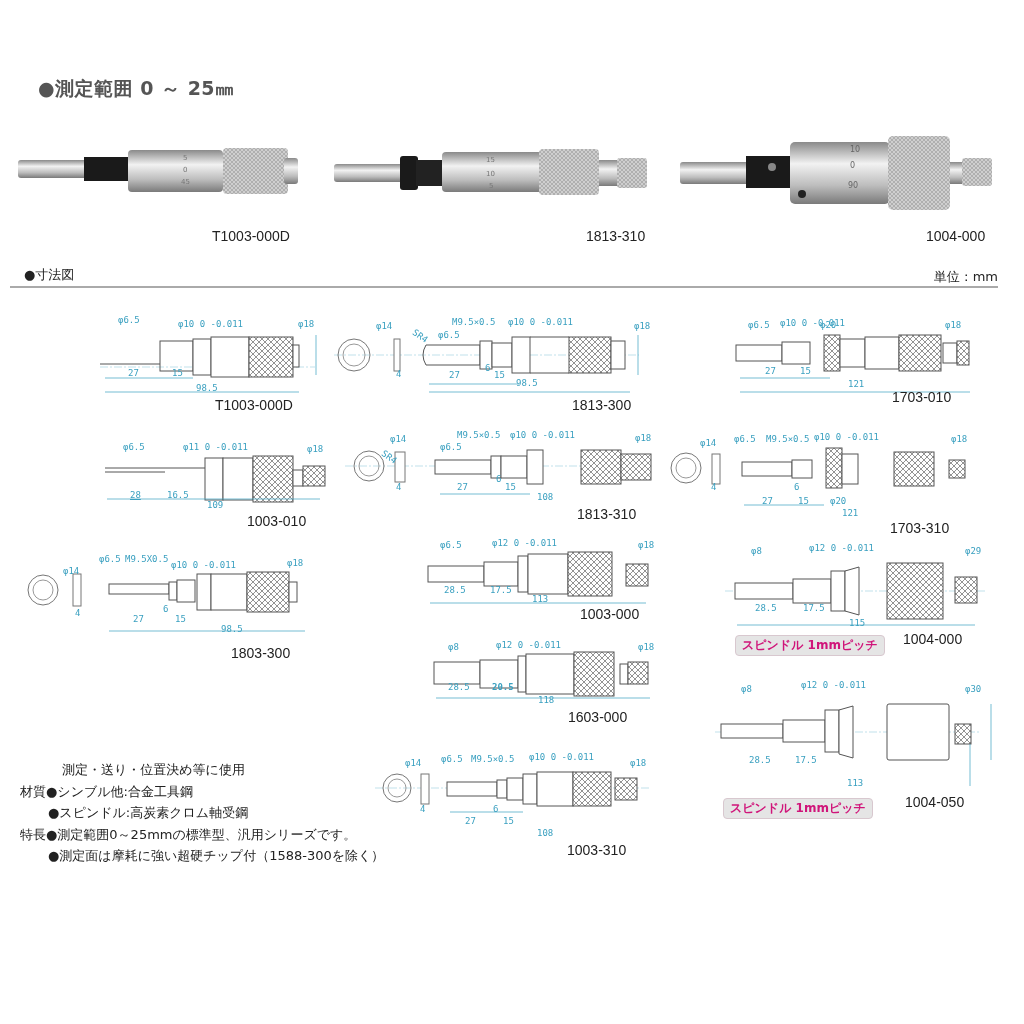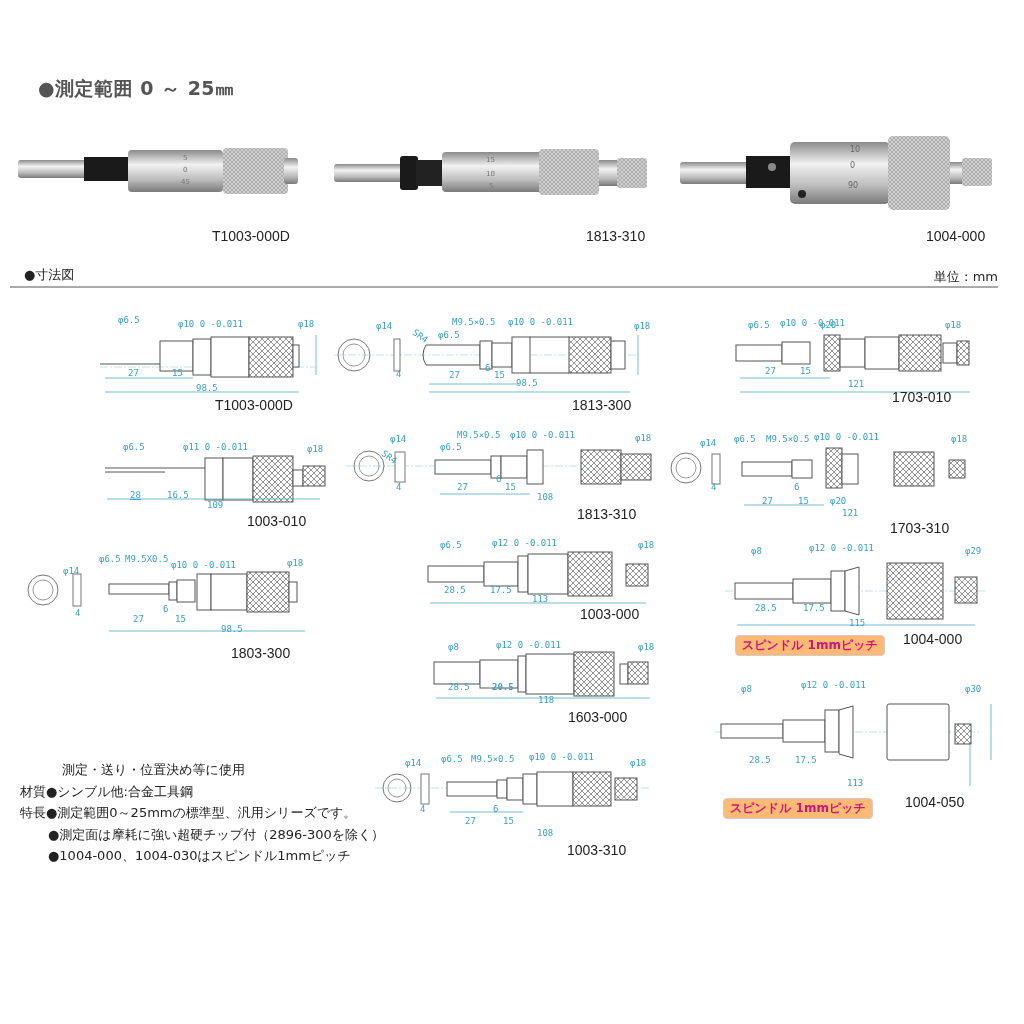--- a/index.html
+++ b/index.html
@@ -6,21 +6,21 @@
   html, body { width: 1024px; height: 1024px; background: #ffffff; overflow: hidden; }
   body { position: relative; font-family: "DejaVu Sans", sans-serif; color: #222; }
   .abs { position: absolute; }
   .title { left: 38px; top: 76px; font-size: 19px; font-weight: bold; color: #555; letter-spacing: 0.5px; }
   .photo-label { font-size: 14px; color: #222; font-family: "Liberation Sans", sans-serif; }
   .sec-head { left: 12px; top: 266px; font-size: 13px; color: #222; margin-left: 12px; }
   .unit { right: 26px; top: 268px; font-size: 13px; color: #222; }
   .rule { left: 10px; top: 286px; width: 988px; height: 2px; background: #aaa; }
   .model { font-size: 14px; color: #222; font-family: "Liberation Sans", sans-serif; }
   .dim { font-size: 9px; color: #3aa0c0; font-family: "DejaVu Sans Mono", monospace; white-space: nowrap; }
-  .badge { border: 1px solid #d8c8cf; border-radius: 4px; color: #d0157a; font-size: 12px; font-weight: bold; padding: 1px 6px; background: #fdba74; white-space: nowrap; }
+  .badge { border: 1px solid #d8c8cf; border-radius: 4px; color: #d0157a; font-size: 12px; font-weight: bold; padding: 1px 6px; background: #e5e5e5; white-space: nowrap; }
   .notes { left: 20px; top: 759px; font-size: 13px; line-height: 21.5px; color: #222; }
   .notes .row { white-space: nowrap; }
   .drawing { position: absolute; }
   svg { overflow: visible; }
 </style>
 </head>
 <body>
 
 <div class="abs title">●測定範囲 0 ～ 25㎜</div>
 
@@ -382,16 +382,16 @@
   <span class="abs dim" style="left:90px;top:64px;">27</span>
   <span class="abs dim" style="left:118px;top:52px;">6</span>
   <span class="abs dim" style="left:128px;top:64px;">15</span>
   <span class="abs dim" style="left:162px;top:76px;">108</span>
   <span class="abs model" style="left:192px;top:90px;">1003-310</span>
 </div>
 
 <div class="abs notes">
   <div class="row" style="padding-left:42px;"><span>測定・送り・位置決め等に使用</span></div>
   <div class="row"><span>材質</span><span>●シンブル他:合金工具鋼</span></div>
+  <div class="row" style="padding-left:28px;"><span>●スピンドル:高炭素クロム軸受鋼</span></div>
   <div class="row"><span>特長</span><span>●測定範囲0～25mmの標準型、汎用シリーズです。</span></div>
-  <div class="row" style="padding-left:28px;"><span>●測定面は摩耗に強い超硬チップ付（2896-300を除く）</span></div>
-  <div class="row" style="padding-left:28px;"><span>●1004-000、1004-030はスピンドル1mmピッチ</span></div>
+  <div class="row" style="padding-left:28px;"><span>●測定面は摩耗に強い超硬チップ付（1588-300を除く）</span></div>
 </div>
 
 </body></html>

